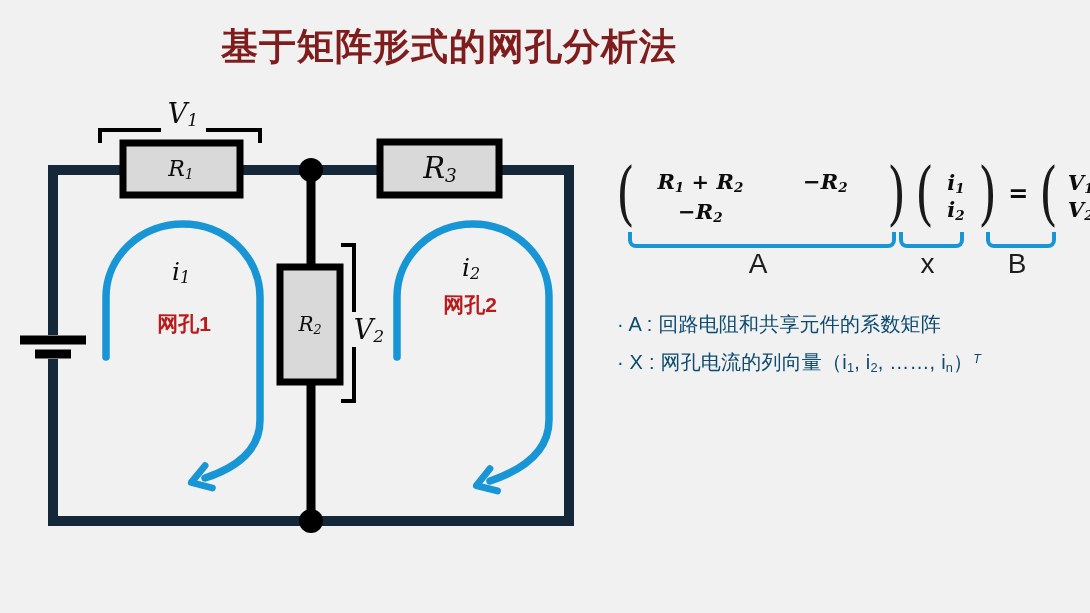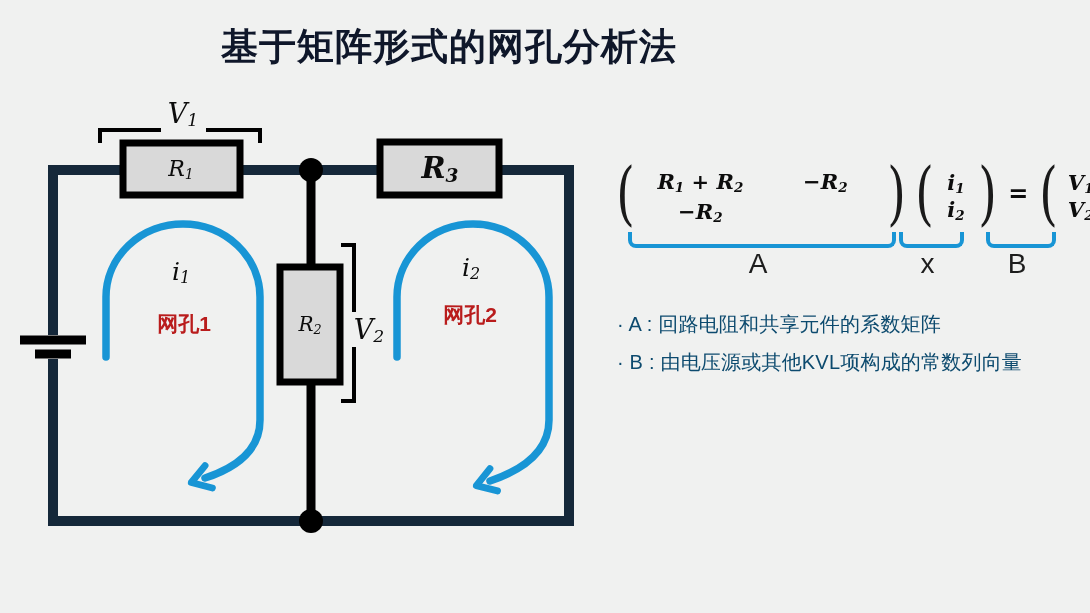--- a/index.html
+++ b/index.html
@@ -3,21 +3,21 @@
 <meta charset="utf-8">
 <style>
   html,body { margin:0; padding:0; }
   .page {
     position:relative; width:1090px; height:613px;
     background:#f0f1f0; overflow:hidden;
     font-family:"Liberation Sans", sans-serif; color:#111;
   }
   .title {
     position:absolute; left:0; top:22px; width:898px;
-    text-align:center; font-size:37px; font-weight:700; color:#0f172a;
+    text-align:center; font-size:37px; font-weight:700; color:#7f1d1d;
     letter-spacing:1px;
   }
   svg.circuit { position:absolute; left:0; top:0; width:1090px; height:613px; }
 
   
   .clabel {
     position:absolute; transform:translate(-50%,-50%);
     font-family:"DejaVu Serif", serif; font-style:italic; color:#0c0c0c;
     white-space:nowrap; line-height:1;
   }
@@ -104,27 +104,27 @@
     <circle cx="311" cy="170" r="12" fill="#000"></circle>
     <circle cx="311" cy="521" r="12" fill="#000"></circle>
 
     <path d="M 100 143 L 100 130 L 161 130 M 206 130 L 260 130 L 260 143" fill="none" stroke="#000" stroke-width="4"></path>
 
     <path d="M 341 245 L 354 245 L 354 312 M 354 347 L 354 401 L 341 401" fill="none" stroke="#000" stroke-width="4"></path>
   </svg>
 
   <div class="clabel" style="left:183px; top:113px; font-size:27px;">V<sub>1</sub></div>
   <div class="clabel" style="left:181px; top:169px; font-size:22px;">R<sub>1</sub></div>
-  <div class="clabel" style="left:440px; top:168px; font-size:29px;font-weight:bold;">R<sub>3</sub></div>
+  <div class="clabel" style="left:440px; top:168px; font-size:29px;">R<sub>3</sub></div>
   <div class="clabel" style="left:310px; top:324px; font-size:20px;">R<sub>2</sub></div>
   <div class="clabel" style="left:369px; top:329px; font-size:27px;">V<sub>2</sub></div>
   <div class="clabel" style="left:181px; top:271px; font-size:25px;">i<sub>1</sub></div>
   <div class="clabel" style="left:471px; top:267px; font-size:25px;">i<sub>2</sub></div>
   <div class="mesh-label" style="left:184px; top:323px;">网孔1</div>
-  <div class="mesh-label" style="left:470px; top:314px;">网孔2</div>
+  <div class="mesh-label" style="left:470px; top:304px;">网孔2</div>
 
   <div class="equation">
     <span class="paren">(</span>
     <div class="matrix">
       <span class="cell">R<sub>1</sub> + R<sub>2</sub></span>
       <span class="cell">−R<sub>2</sub></span>
       <span class="cell">−R<sub>2</sub></span>
     </div>
     <span class="paren">)</span>
 
@@ -147,16 +147,16 @@
 
   <div class="brace" style="left:628px; width:260px;"></div>
   <div class="brace" style="left:899px; width:57px;"></div>
   <div class="brace" style="left:986px; width:62px;"></div>
   <div class="brace-label" style="left:628px; width:260px;">A</div>
   <div class="brace-label" style="left:899px; width:57px;">x</div>
   <div class="brace-label" style="left:986px; width:62px;">B</div>
 
   <div class="notes">
     <div class="note">· A : 回路电阻和共享元件的系数矩阵</div>
-    <div class="note">· B : 由电压源或其他KVL项构成的常数列向量</div>
+    <div class="note">· X : 网孔电流的列向量（i<sub>1</sub>, i<sub>2</sub>, ……, i<sub>n</sub>）<sup>T</sup></div>
   </div>
 
 </div>
 
 </body></html>

